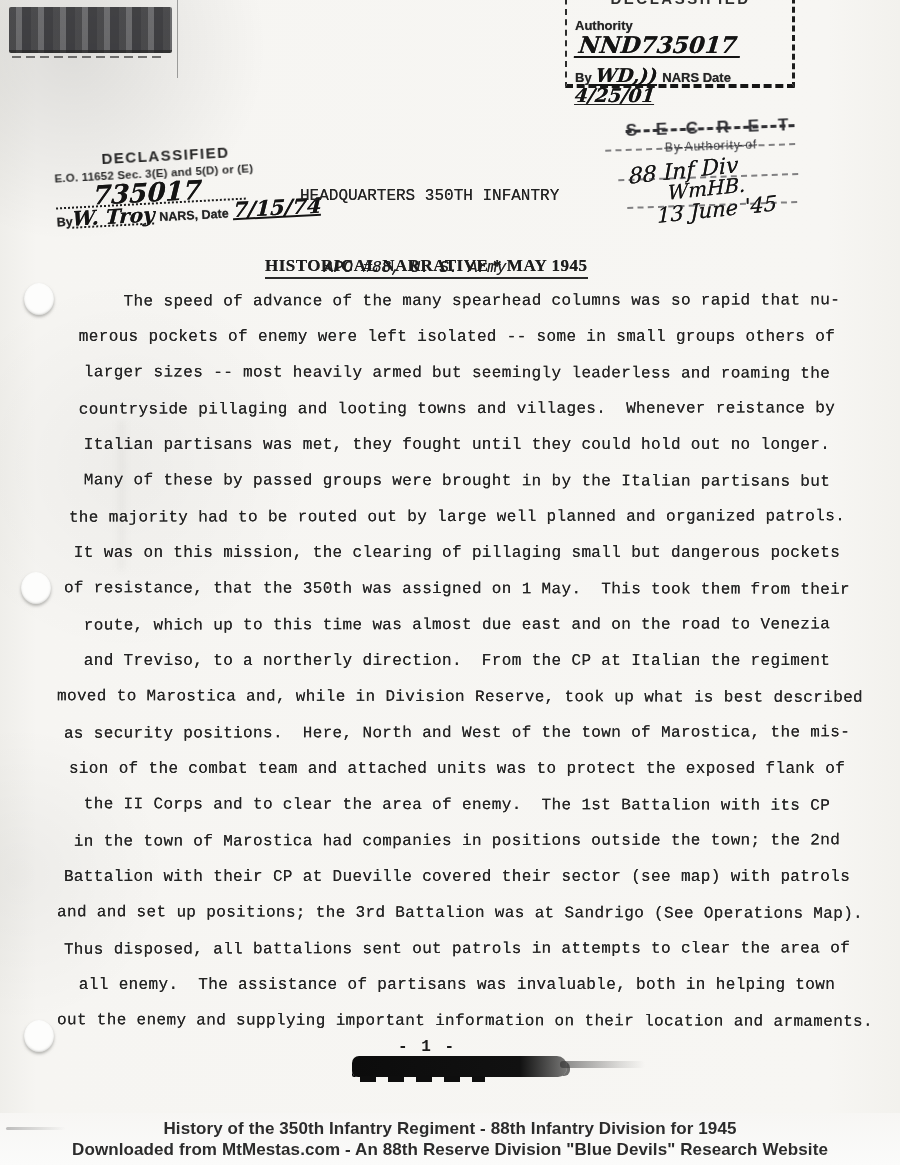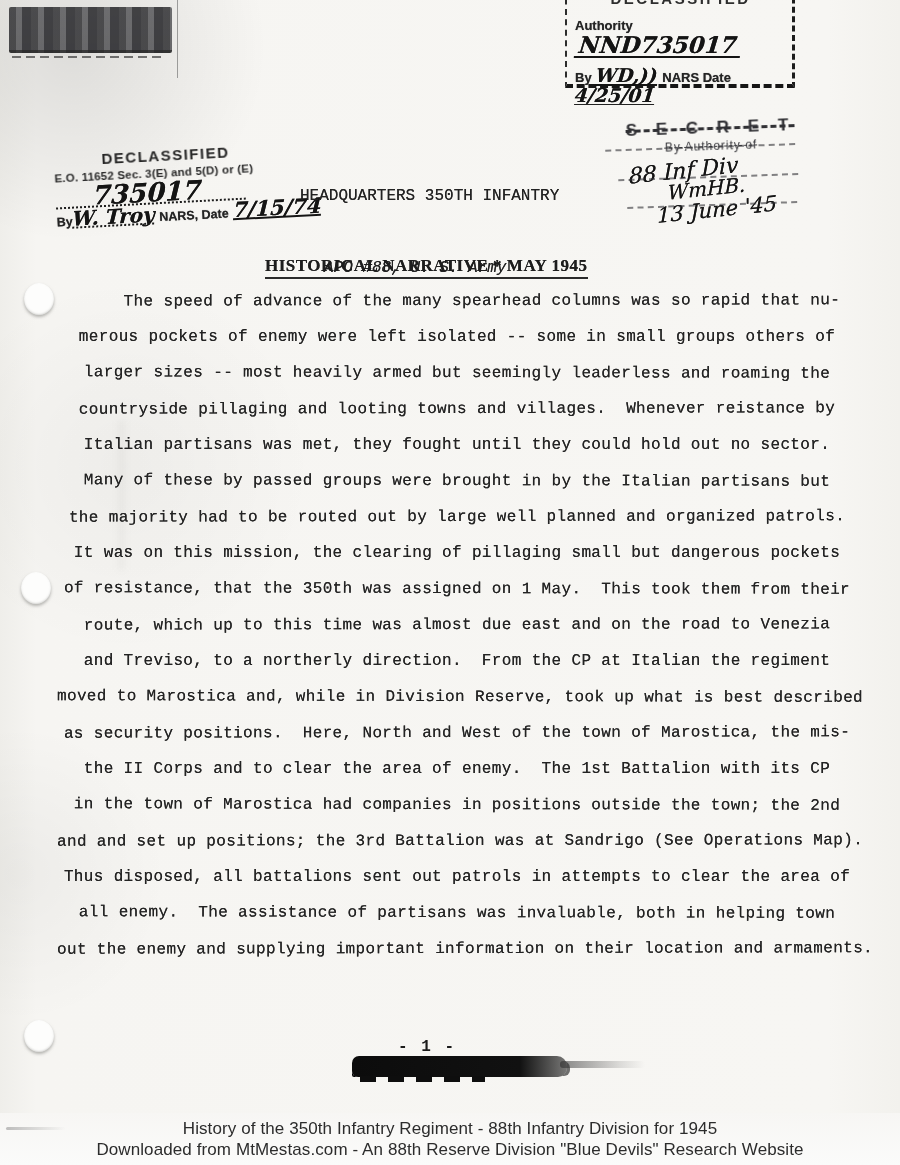--- a/index.html
+++ b/index.html
@@ -147,21 +147,21 @@
   .punch1 { left:24px; top:283px; }
   .punch2 { left:21px; top:572px; }
   .punch3 { left:24px; top:1020px; }
 
   
   .footer {
     position:absolute; left:0; bottom:0; width:900px; height:52px;
     background:linear-gradient(#f7f6f4, #fbfbfa);
     text-align:center; padding-top:5px;
   }
-  .footer-line { font-size:17px; color:#2c2c2c; line-height:21px; letter-spacing:0.1px; }
+  .footer-line { font-size:17px; color:#2c2c2c; line-height:21px; letter-spacing:0.1px;font-weight:bold; }
   .footer-streak { position:absolute; left:6px; top:14px; width:60px; height:3px;
     background:linear-gradient(90deg, rgba(130,130,130,0.5), rgba(130,130,130,0)); border-radius:2px; }
 
   .margin-streak { position:absolute; left:118px; top:420px; width:7px; height:150px;
     background:rgba(100,100,95,0.05); filter:blur(3px); }
 </style>
 </head>
 <body>
 
 <div class="page">
@@ -215,31 +215,33 @@
     <div class="lh2">APO #88, U. S. Army</div>
   </div>
 
   <div class="doc-title">HISTORICAL NARRATIVE * MAY 1945</div>
 
   <div class="body-text">
       <div class="body-line">     The speed of advance of the many spearhead columns was so rapid that nu-</div>
       <div class="body-line">merous pockets of enemy were left isolated -- some in small groups others of</div>
       <div class="body-line">larger sizes -- most heavily armed but seemingly leaderless and roaming the</div>
       <div class="body-line">countryside pillaging and looting towns and villages.  Whenever reistance by</div>
-      <div class="body-line">Italian partisans was met, they fought until they could hold out no sector.</div>
+      <div class="body-line">Italian partisans was met, they fought until they could hold out no longer.</div>
       <div class="body-line">Many of these by passed groups were brought in by the Italian partisans but</div>
       <div class="body-line">the majority had to be routed out by large well planned and organized patrols.</div>
       <div class="body-line">It was on this mission, the clearing of pillaging small but dangerous pockets</div>
       <div class="body-line">of resistance, that the 350th was assigned on 1 May.  This took them from their</div>
       <div class="body-line">route, which up to this time was almost due east and on the road to Venezia</div>
       <div class="body-line">and Treviso, to a northerly direction.  From the CP at Italian the regiment</div>
       <div class="body-line">moved to Marostica and, while in Division Reserve, took up what is best described</div>
       <div class="body-line">as security positions.  Here, North and West of the town of Marostica, the mis-</div>
+      <div class="body-line">sion of the combat team and attached units was to protect the exposed flank of</div>
       <div class="body-line">the II Corps and to clear the area of enemy.  The 1st Battalion with its CP</div>
       <div class="body-line">in the town of Marostica had companies in positions outside the town; the 2nd</div>
+      <div class="body-line">Battalion with their CP at Dueville covered their sector (see map) with patrols</div>
       <div class="body-line">and and set up positions; the 3rd Battalion was at Sandrigo (See Operations Map).</div>
       <div class="body-line">Thus disposed, all battalions sent out patrols in attempts to clear the area of</div>
       <div class="body-line">all enemy.  The assistance of partisans was invaluable, both in helping town</div>
       <div class="body-line">out the enemy and supplying important information on their location and armaments.</div>
     </div>
 
   <div class="page-num">- 1 -</div>
   <div class="redaction"></div>
   <div class="redaction-tail"></div>
   <div class="redaction-dashes"></div>

